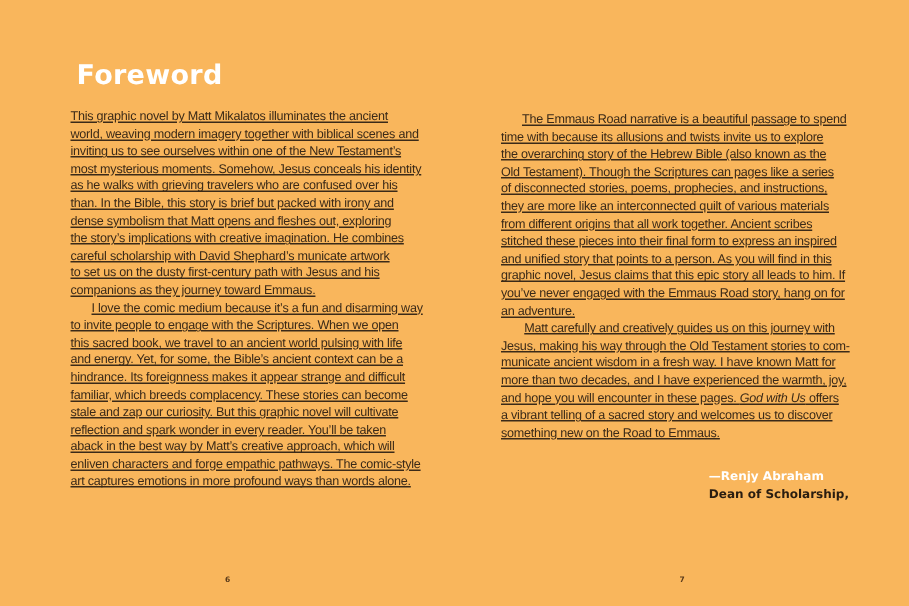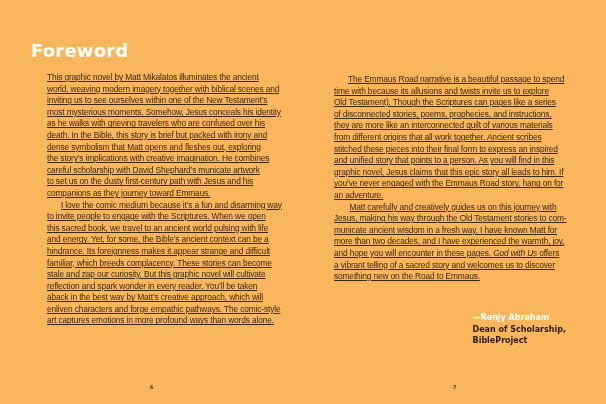--- a/index.html
+++ b/index.html
@@ -8,21 +8,21 @@
       background: #f9b65c;
       position: relative;
       font-family: "Liberation Sans", sans-serif;
       color: #3a2a1a;
     }
     .spread { position: absolute; inset: 0; }
     .page { position: absolute; top: 0; height: 404px; }
     .page-left { left: 0; width: 303px; }
     .page-right { left: 303px; width: 303px; }
     .title {
-      position: absolute; left: 31px; top: 40px;
+      position: absolute; left: 51px; top: 40px;
       font-family: "DejaVu Sans", sans-serif;
       font-weight: bold; font-size: 18px; color: #ffffff;
       letter-spacing: 0.2px;
     }
     .body-text {
       position: absolute;
       font-family: "Liberation Sans Narrow", "Liberation Sans", sans-serif;
       font-size: 8.4px; line-height: 11.6px;
       color: #3b2a18;
       letter-spacing: -0.15px;
@@ -57,21 +57,21 @@
   <div class="page page-left">
     <div class="title">Foreword</div>
 
     <div class="body-text left-text">
       <div class="para" id="lp0">
           <span class="line">This graphic novel by Matt Mikalatos illuminates the ancient</span>
           <span class="line">world, weaving modern imagery together with biblical scenes and</span>
           <span class="line">inviting us to see ourselves within one of the New Testament’s</span>
           <span class="line">most mysterious moments. Somehow, Jesus conceals his identity</span>
           <span class="line">as he walks with grieving travelers who are confused over his</span>
-          <span class="line">death. In the Bible, this story is brief but packed with irony and</span>
+          <span class="line">than. In the Bible, this story is brief but packed with irony and</span>
           <span class="line">dense symbolism that Matt opens and fleshes out, exploring</span>
           <span class="line">the story’s implications with creative imagination. He combines</span>
           <span class="line">careful scholarship with David Shephard’s municate artwork</span>
           <span class="line">to set us on the dusty first-century path with Jesus and his</span>
           <span class="line">companions as they journey toward Emmaus.</span>
         </div>
       <div class="para" id="lp1">
           <span class="line indent">I love the comic medium because it’s a fun and disarming way</span>
           <span class="line">to invite people to engage with the Scriptures. When we open</span>
           <span class="line">this sacred book, we travel to an ancient world pulsing with life</span>
@@ -87,20 +87,21 @@
     </div>
 
     <div class="page-num pn-left">6</div>
   </div>
 
   <div class="page page-right">
     <div class="body-text right-text">
       <div class="para" id="rp0">
           <span class="line indent">The Emmaus Road narrative is a beautiful passage to spend</span>
           <span class="line">time with because its allusions and twists invite us to explore</span>
+          <span class="line">the overarching story of the Hebrew Bible (also known as the</span>
           <span class="line">Old Testament). Though the Scriptures can pages like a series</span>
           <span class="line">of disconnected stories, poems, prophecies, and instructions,</span>
           <span class="line">they are more like an interconnected quilt of various materials</span>
           <span class="line">from different origins that all work together. Ancient scribes</span>
           <span class="line">stitched these pieces into their final form to express an inspired</span>
           <span class="line">and unified story that points to a person. As you will find in this</span>
           <span class="line">graphic novel, Jesus claims that this epic story all leads to him. If</span>
           <span class="line">you’ve never engaged with the Emmaus Road story, hang on for</span>
           <span class="line">an adventure.</span>
         </div>
@@ -115,19 +116,18 @@
       <span class="line">a vibrant telling of a sacred story and welcomes us to discover</span>
           <span class="line">something new on the Road to Emmaus.</span>
         </div>
     </div>
 
     <div class="signature">
       <div>
         <span class="sig-dash">—</span><span class="sig-name">Renjy Abraham</span>
       </div>
       <div class="sig-role">Dean of Scholarship,</div>
-      <div class="sig-role">BibleProject</div>
     </div>
 
     <div class="page-num pn-right">7</div>
   </div>
 
 </div>
 
 </body></html>

